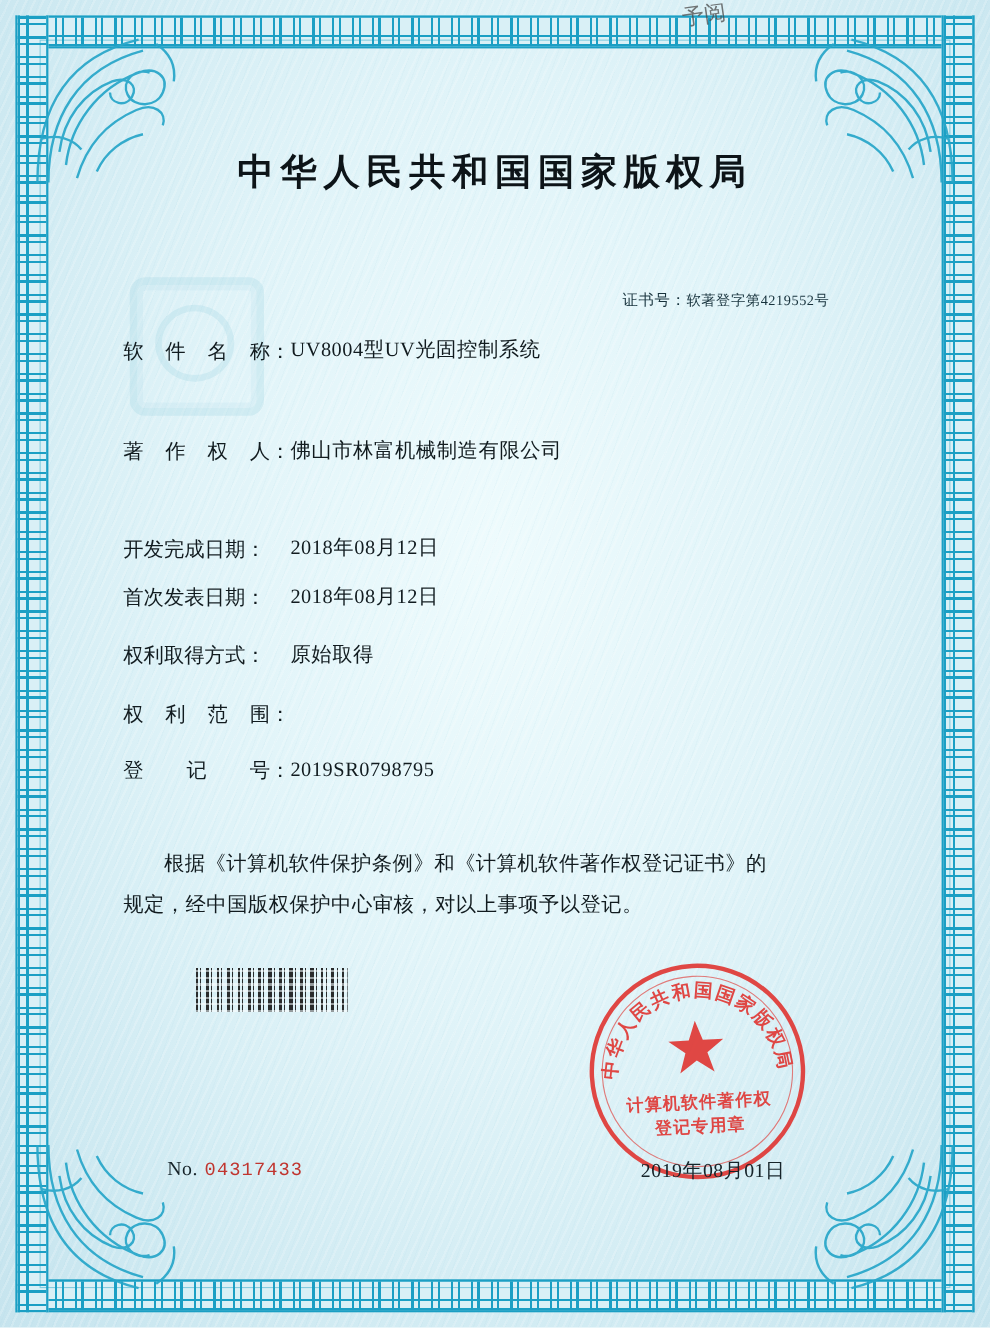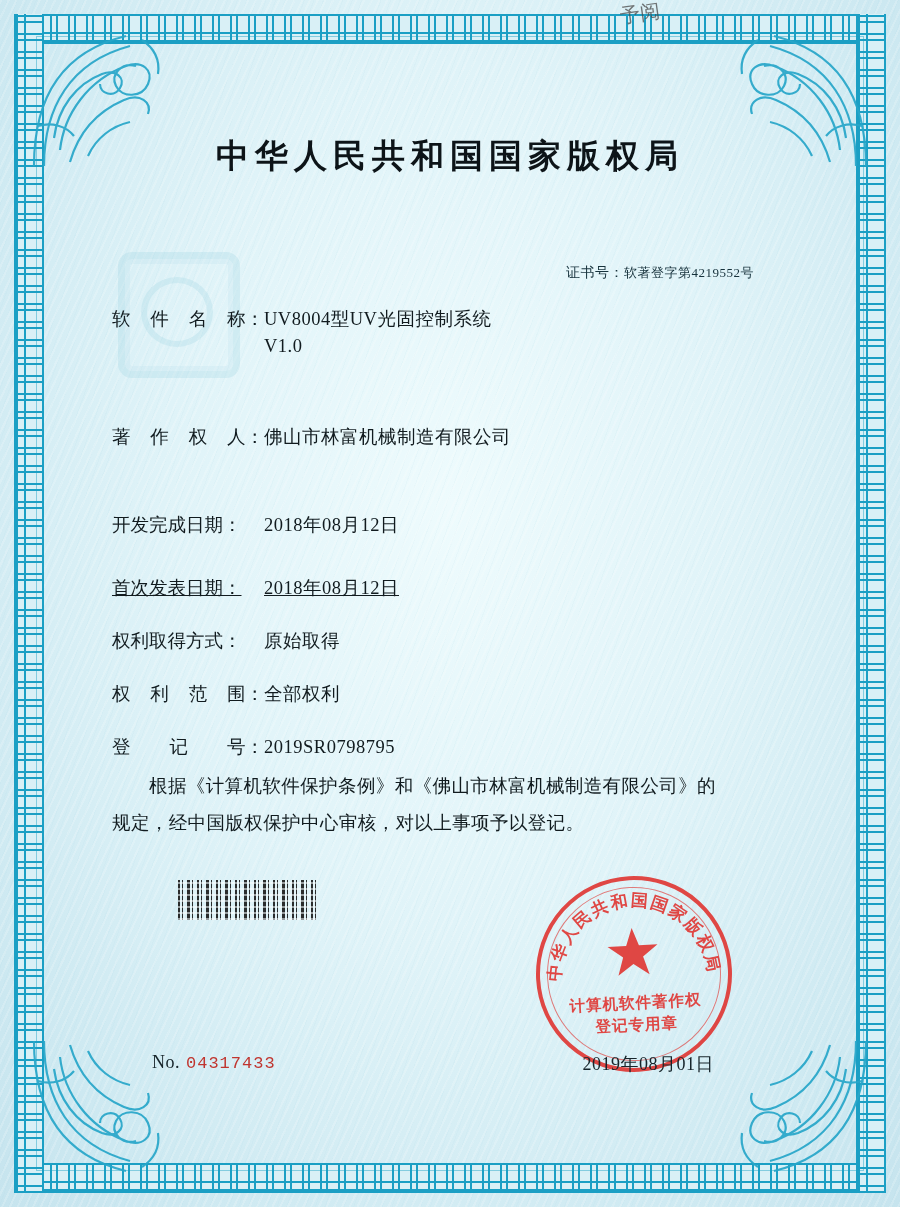--- a/index.html
+++ b/index.html
@@ -186,21 +186,21 @@
   .f-value {
     flex: 1;
     letter-spacing: .5px;
     line-height: 1.45;
   }
   .f-value .line2 { display: block; }
 
   .row-name   { margin-top: 0;  }
   .row-owner  { margin-top: 64px; }
   .row-dev    { margin-top: 62px; }
-  .row-pub    { margin-top: 36px; text-decoration: underline; }
+  .row-pub    { margin-top: 18px; }
   .row-way    { margin-top: 26px; }
   .row-scope  { margin-top: 26px; }
   .row-reg    { margin-top: 26px; }
 
   
   .statement {
     position: absolute;
     left: 112px;
     top: 768px;
     width: 676px;
@@ -408,21 +408,20 @@
 
     <div class="field-row row-name">
       <div class="f-label spread">
         <span>软</span>
         <span>件</span>
         <span>名</span>
         <span>称：</span>
       </div>
       <div class="f-value">
         <span>UV8004型UV光固控制系统</span>
-        <span class="line2">V1.0</span>
       </div>
     </div>
 
     <div class="field-row row-owner">
       <div class="f-label spread">
         <span>著</span>
         <span>作</span>
         <span>权</span>
         <span>人：</span>
       </div>
@@ -444,36 +443,35 @@
       <div class="f-value">原始取得</div>
     </div>
 
     <div class="field-row row-scope">
       <div class="f-label spread">
         <span>权</span>
         <span>利</span>
         <span>范</span>
         <span>围：</span>
       </div>
-      <div class="f-value">全部权利</div>
     </div>
 
     <div class="field-row row-reg">
       <div class="f-label spread">
         <span>登</span>
         <span>记</span>
         <span>号：</span>
       </div>
       <div class="f-value">2019SR0798795</div>
     </div>
 
   </div>
 
   <div class="statement">
-    <span class="p1">根据《计算机软件保护条例》和《佛山市林富机械制造有限公司》的</span>
+    <span class="p1">根据《计算机软件保护条例》和《计算机软件著作权登记证书》的</span>
     <span>规定，经中国版权保护中心审核，对以上事项予以登记。</span>
   </div>
 
   <div class="barcode"></div>
   <div class="barcode-noise"></div>
 
   <div class="seal">
     <div class="seal-inner-ring"></div>
     <div class="seal-arc">
       <svg viewBox="0 0 188 188">

